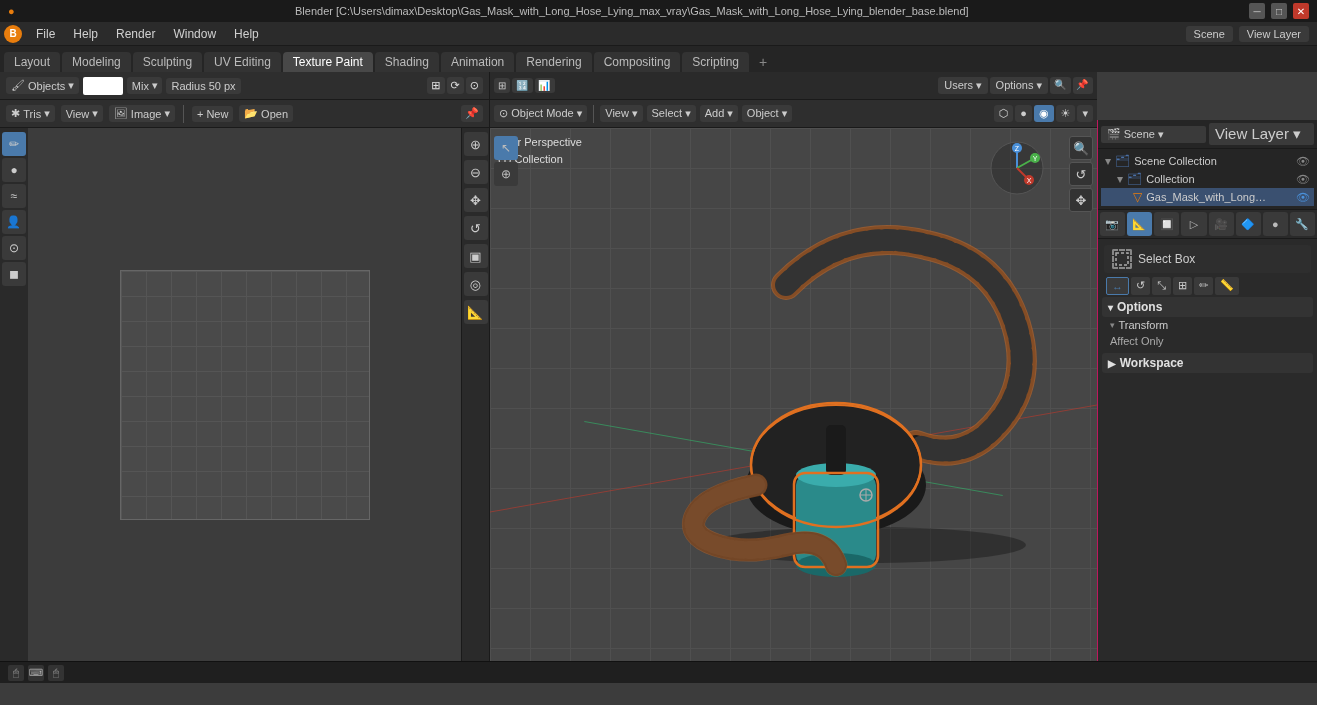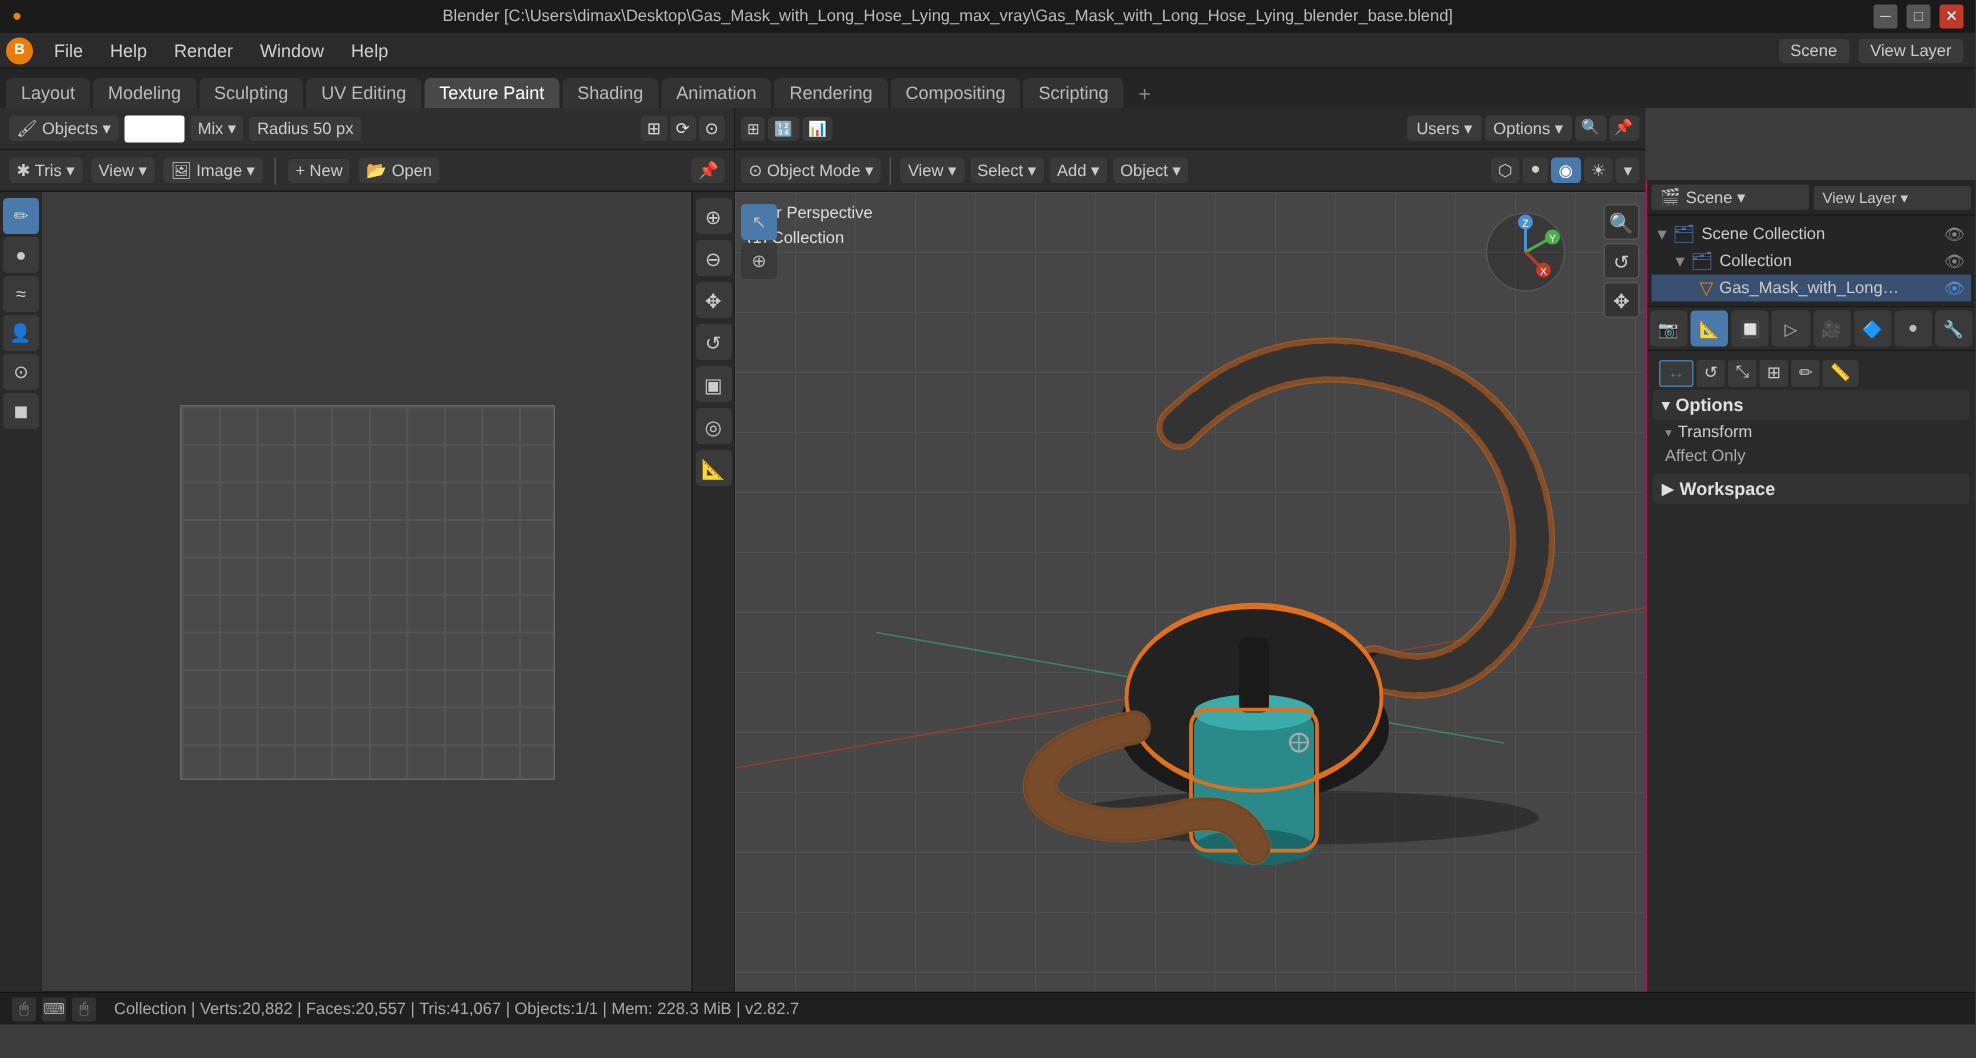--- a/index.html
+++ b/index.html
@@ -691,21 +691,21 @@
   </div>
 
   <div id="right-panel">
 
     <div style="background:#252525;padding:3px;border-bottom:1px solid #1a1a1a;display:flex;align-items:center;gap:3px;">
       <div style="flex:1;background:#3a3a3a;border-radius:2px;padding:2px 6px;font-size:11px;cursor:pointer;color:#ccc;">
         <span>🎬</span>
         <span>Scene</span>
         <span>▾</span>
       </div>
-      <div style="flex:1;background:#3a3a3a;border-radius:2px;padding:2px 6px;font-size:10px;cursor:pointer;color:#ccc;">
+      <div style="flex:1;background:#3a3a3a;border-radius:2px;padding:2px 6px;font-size:15px;cursor:pointer;color:#ccc;">
         <span>View Layer</span>
         <span>▾</span>
       </div>
     </div>
 
     <div style="background:#252525;padding:3px;border-bottom:1px solid #1a1a1a;">
       <div style="display:flex;align-items:center;gap:4px;padding:2px 4px;">
         <span style="color:#888;">▾</span>
         <span style="color:#4a6fa5;">🗂</span>
         <span style="font-size:11px;color:#ccc;">Scene Collection</span>
@@ -730,20 +730,28 @@
       <div class="rp-icon-btn" title="Modifier">🔲</div>
       <div class="rp-icon-btn" title="Particles">▷</div>
       <div class="rp-icon-btn" title="Physics">🎥</div>
       <div class="rp-icon-btn" title="Constraints">🔷</div>
       <div class="rp-icon-btn" title="Data">●</div>
       <div class="rp-icon-btn" title="Material">🔧</div>
     </div>
 
     <div id="right-props">
 
+      <div class="select-box-row">
+        <div class="select-box-icon">
+          <svg width="14" height="14" viewBox="0 0 14 14">
+            <rect x="1" y="1" width="12" height="12" fill="none" stroke="#aaa" stroke-width="1.5" stroke-dasharray="3 2"></rect>
+          </svg>
+        </div>
+        <span style="font-size:12px;color:#ccc;">Select Box</span>
+      </div>
 
       <div style="display:flex;gap:2px;padding:2px 4px;">
         <div style="padding:2px 5px;background:#3a3a3a;border-radius:2px;font-size:11px;cursor:pointer;color:#4a7aab;border:1px solid #4a7aab;">↔</div>
         <div style="padding:2px 5px;background:#3a3a3a;border-radius:2px;font-size:11px;cursor:pointer;color:#ccc;">↺</div>
         <div style="padding:2px 5px;background:#3a3a3a;border-radius:2px;font-size:11px;cursor:pointer;color:#ccc;">⤡</div>
         <div style="padding:2px 5px;background:#3a3a3a;border-radius:2px;font-size:11px;cursor:pointer;color:#ccc;">⊞</div>
         <div style="padding:2px 5px;background:#3a3a3a;border-radius:2px;font-size:11px;cursor:pointer;color:#ccc;">✏</div>
         <div style="padding:2px 5px;background:#3a3a3a;border-radius:2px;font-size:11px;cursor:pointer;color:#ccc;">📏</div>
       </div>
 
@@ -772,14 +780,13 @@
 
     </div>
   </div>
 
 </div>
 
 <div id="statusbar">
   <div class="status-icon">🖱</div>
   <div class="status-icon">⌨</div>
   <div class="status-icon">🖱</div>
-  <span style="margin-left:8px;">Collection | Verts:20,882 | Faces:20,557 | Tris:41,067 | Objects:1/1 | Mem: 228.3 MiB | v2.82.7</span>
 </div>
 
 </body></html>

